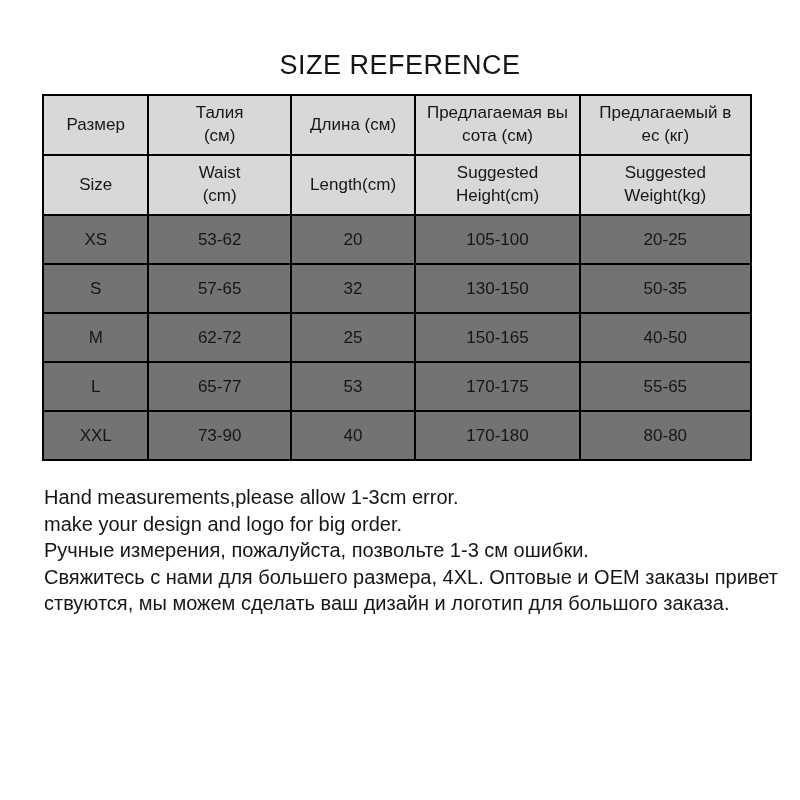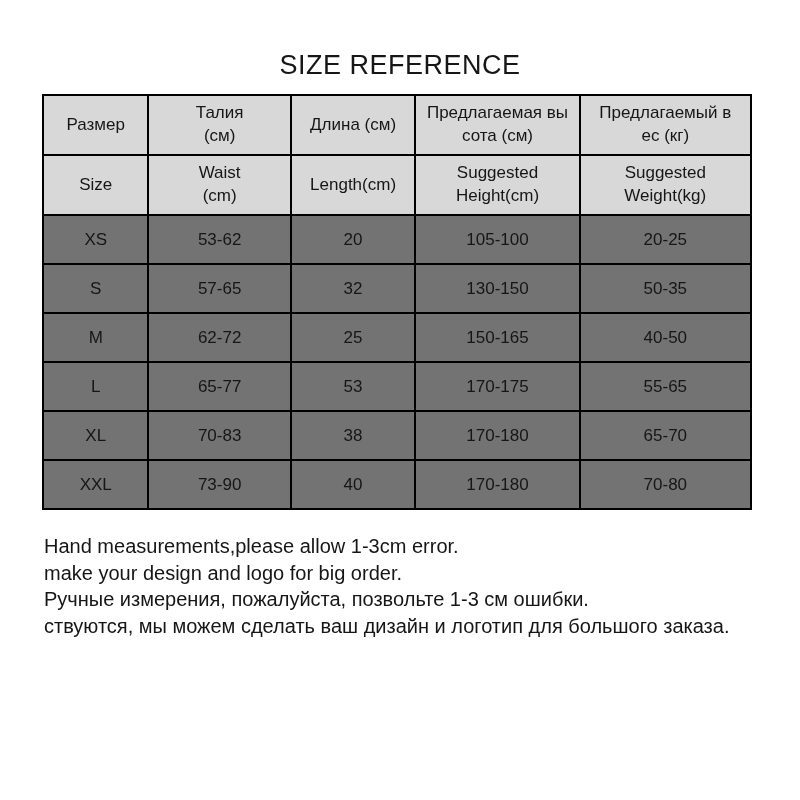--- a/index.html
+++ b/index.html
@@ -115,36 +115,30 @@
         <td>40-50</td>
       </tr>
       <tr class="data">
         <td>L</td>
         <td>65-77</td>
         <td>53</td>
         <td>170-175</td>
         <td>55-65</td>
       </tr>
       <tr class="data">
-        <td>XL</td>
-        <td>70-83</td>
-        <td>38</td>
-        <td>170-180</td>
-        <td>65-70</td>
-      </tr>
-      <tr class="data">
         <td>XXL</td>
         <td>73-90</td>
         <td>40</td>
         <td>170-180</td>
-        <td>70-80</td>
+        <td>80-80</td>
       </tr>
     </tbody>
   </table>
 
   <div class="notes">
     <p>Hand measurements,please allow 1-3cm error.</p>
     <p>make your design and logo for big order.</p>
     <p>Ручные измерения, пожалуйста, позвольте 1-3 см ошибки.</p>
+    <p>Свяжитесь с нами для большего размера, 4XL. Оптовые и OEM заказы привет</p>
     <p>ствуются, мы можем сделать ваш дизайн и логотип для большого заказа.</p>
   </div>
 
 </div>
 
 </body></html>

